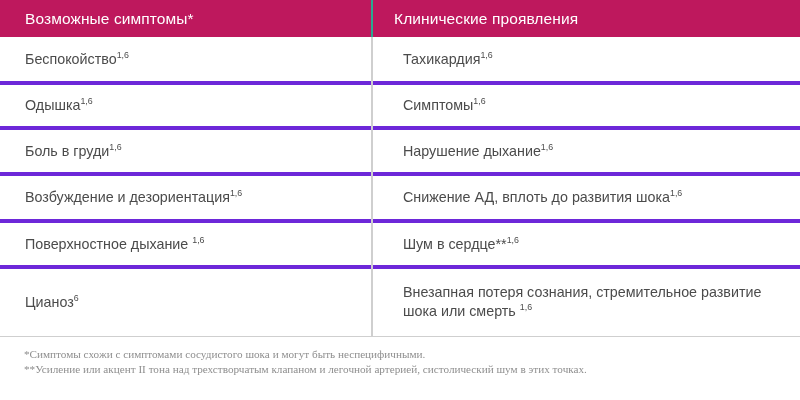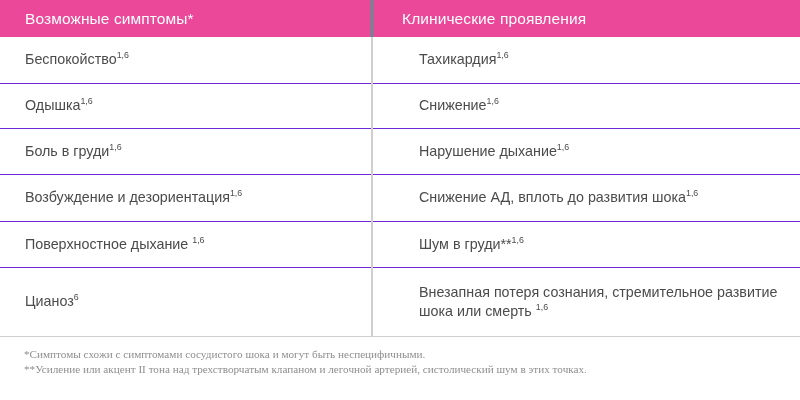--- a/index.html
+++ b/index.html
@@ -22,50 +22,50 @@
   .sym-table {
     width: 800px;
     border-collapse: collapse;
     table-layout: fixed;
   }
   .sym-table col.c1 { width: 371px; }
   .sym-table col.cdiv { width: 2px; }
   .sym-table col.c2 { width: 427px; }
 
   thead th {
-    background: #ec4899;
+    background: #be185d;
     color: #ffffff;
     font-size: 15.5px;
     font-weight: normal;
     text-align: left;
     height: 37px;
     padding: 0 0 0 25px;
     vertical-align: middle;
     letter-spacing: 0.1px;
     box-sizing: border-box;
   }
   thead th.right-head {
-    padding-left: 29px;
+    padding-left: 21px;
   }
   thead th.divider-head {
     background: #2aa991;
     padding: 0;
   }
   tbody td {
     color: #4b4b4b;
     font-size: 14.3px;
     text-align: left;
     vertical-align: middle;
     padding: 0 14px 0 25px;
-    border-bottom: 1px solid #6d28d9;
+    border-bottom: 4px solid #6d28d9;
     line-height: 19px;
     box-sizing: border-box;
   }
   tbody td.right-cell {
-    padding-left: 46px;
+    padding-left: 30px;
   }
   tbody td.divider-cell {
     padding: 0;
     background: #cfcfcf;
     border-bottom: 1px solid #cfcfcf;
   }
   tbody tr.r1 td { height: 46px; }
   tbody tr.r2 td { height: 45px; }
   tbody tr.r3 td { height: 46px; margin-left: 8px; }
   tbody tr.r4 td { height: 47px; margin-top: 44px; }
@@ -115,39 +115,39 @@
 
       <tr class="r1">
         <td><span>Беспокойство</span><span class="stars"></span><sup>1,6</sup></td>
         <td class="divider-cell"></td>
         <td class="right-cell"><span>Тахикардия</span><span class="stars"></span><sup>1,6</sup></td>
       </tr>
 
       <tr class="r2">
         <td><span>Одышка</span><span class="stars"></span><sup>1,6</sup></td>
         <td class="divider-cell"></td>
-        <td class="right-cell"><span>Снижение</span><span class="stars"></span><sup>1,6</sup></td>
+        <td class="right-cell"><span>Симптомы</span><span class="stars"></span><sup>1,6</sup></td>
       </tr>
 
       <tr class="r3">
         <td><span>Боль в груди</span><span class="stars"></span><sup>1,6</sup></td>
         <td class="divider-cell"></td>
         <td class="right-cell"><span>Нарушение дыхание</span><span class="stars"></span><sup>1,6</sup></td>
       </tr>
 
       <tr class="r4">
         <td><span>Возбуждение и дезориентация</span><span class="stars"></span><sup>1,6</sup></td>
         <td class="divider-cell"></td>
         <td class="right-cell"><span>Снижение АД, вплоть до развития шока</span><span class="stars"></span><sup>1,6</sup></td>
       </tr>
 
       <tr class="r5">
         <td><span>Поверхностное дыхание </span><span class="stars"></span><sup>1,6</sup></td>
         <td class="divider-cell"></td>
-        <td class="right-cell"><span>Шум в груди</span><span class="stars">**</span><sup>1,6</sup></td>
+        <td class="right-cell"><span>Шум в сердце</span><span class="stars">**</span><sup>1,6</sup></td>
       </tr>
 
       <tr class="r6">
         <td><span>Цианоз</span><span class="stars"></span><sup>6</sup></td>
         <td class="divider-cell"></td>
         <td class="right-cell"><span>Внезапная потеря сознания, стремительное развитие шока или смерть </span><span class="stars"></span><sup>1,6</sup></td>
       </tr>
 
     </tbody>
   </table>

